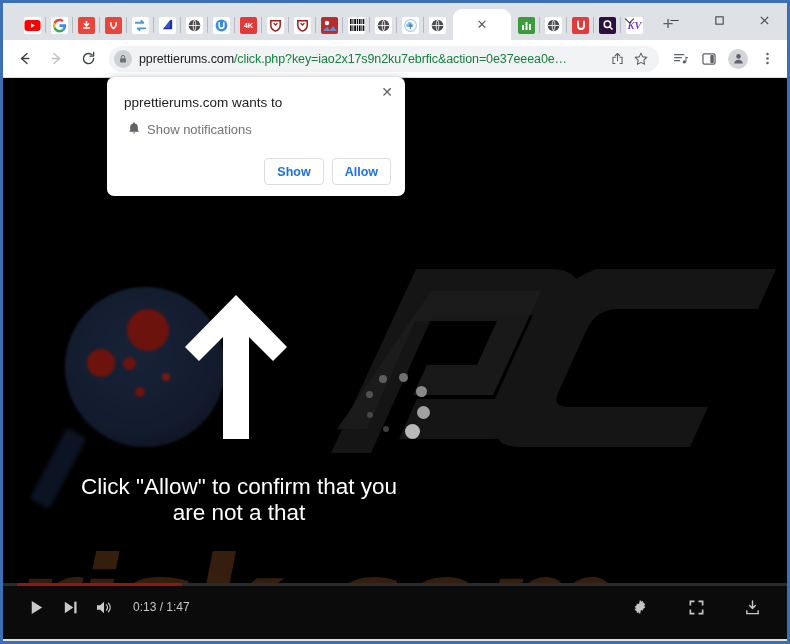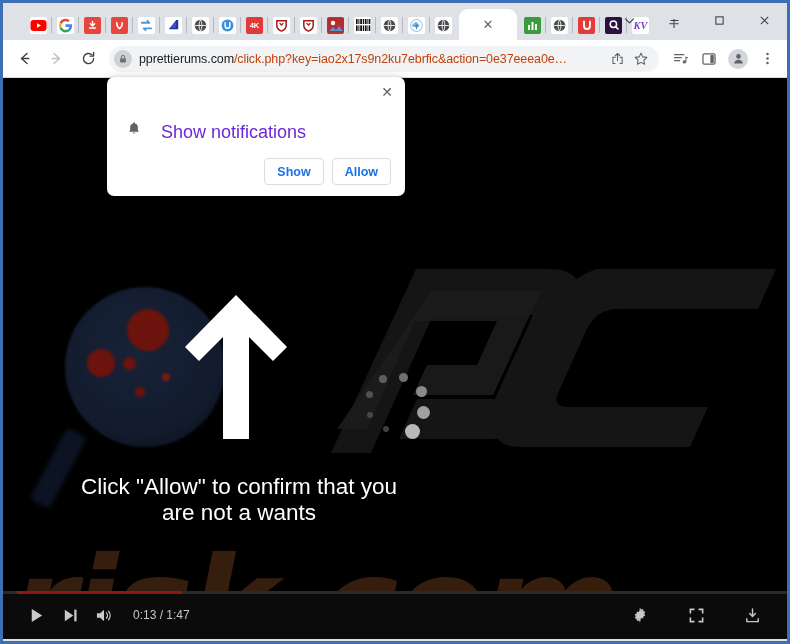--- a/index.html
+++ b/index.html
@@ -11,21 +11,21 @@
   .window {
     position: relative; width: 790px; height: 644px;
     background: #dee1e6;
     border: 3px solid #3c6fb4;
     overflow: hidden;
   }
 
   
   .tabstrip {
     position: relative; height: 37px; background: #dee1e6;
-    display: flex; align-items: flex-end; padding-left: 2px; margin-left: 20px;
+    display: flex; align-items: flex-end; padding-left: 16px;
   }
   .tabs { display: flex; align-items: flex-end; height: 37px; }
   .tab-pin {
     width: 27px; height: 30px; margin-bottom: 0;
     display: flex; align-items: center; justify-content: center;
     position: relative;
   }
   .tab-pin::after {
     content: ""; position: absolute; right: 0; top: 7px;
     width: 1px; height: 16px; background: #b6bac0;
@@ -78,21 +78,21 @@
   }
   .lockwrap {
     width: 18px; height: 18px; border-radius: 50%;
     background: #cdd1d4; display: flex; align-items: center;
     justify-content: center; flex: 0 0 auto; margin-right: 7px;
   }
   .urltext {
     font-size: 12.5px; color: #202124; white-space: nowrap;
     overflow: hidden; flex: 1; letter-spacing: -0.1px;
   }
-  .urltext .dim { color: #c2410c; }
+  .urltext .dim { color: #15803d; }
   .omni-icon { width: 24px; height: 24px; display: flex;
                align-items: center; justify-content: center; flex: 0 0 auto; }
   .tb-icon { width: 28px; height: 28px; display: flex;
              align-items: center; justify-content: center; margin-left: 1px; }
   .avatar-circle {
     width: 20px; height: 20px; border-radius: 50%; background: #d2d5d9;
     display: flex; align-items: center; justify-content: center;
   }
 
   
@@ -154,37 +154,37 @@
     align-items: center; justify-content: center;
   }
   .notif-title {
     position: absolute; left: 17px; top: 18px;
     font-size: 13.5px; color: #202124; font-weight: 400;
   }
   .notif-row {
     position: absolute; left: 20px; top: 45px;
     display: flex; align-items: center;
   }
-  .notif-row .lbl { font-size: 18px; color: #6d28d9; margin-left: 34px; }
+  .notif-row .lbl { font-size: 13px; color: #737373; margin-left: 20px; }
   .notif-btns {
     position: absolute; right: 14px; bottom: 11px;
     display: flex; gap: 8px;
   }
   .btn {
     min-width: 58px; height: 27px; padding: 0 12px;
     border: 1px solid #dadce0; border-radius: 4px;
     background: #fff; color: #1a73e8;
     font-size: 12.5px; font-weight: 600;
     display: flex; align-items: center; justify-content: center;
     font-family: "Liberation Sans", sans-serif;
   }
 
   
   .player {
-    position: absolute; left: 0; bottom: 0; width: 100%; height: 48px;
+    position: absolute; left: 0; bottom: 0; width: 100%; height: 56px;
     background: #0b0b0c;
     margin-top: 44px;
   }
   .progress-track {
     position: absolute; left: 0; top: 0; width: 100%; height: 3px;
     background: #2a2a2c;
   }
   .progress-fill {
     position: absolute; left: 14px; top: 0; height: 3px;
     background: #8b1a14;
@@ -554,21 +554,21 @@
       <span class="sp-dot" style="left:55px;top:18px;width:11px;height:11px;background:#8a8a8a"></span>
       <span class="sp-dot" style="left:38px;top:5px;width:9px;height:9px;background:#707070"></span>
       <span class="sp-dot" style="left:18px;top:7px;width:8px;height:8px;background:#5e5e5e"></span>
       <span class="sp-dot" style="left:5px;top:23px;width:7px;height:7px;background:#525252"></span>
       <span class="sp-dot" style="left:6px;top:44px;width:6px;height:6px;background:#474747"></span>
       <span class="sp-dot" style="left:22px;top:58px;width:6px;height:6px;background:#3f3f3f"></span>
     </div>
 
     <div class="overlay-text">
       <div>Click "Allow" to confirm that you</div>
-      <div>are not a wants</div>
+      <div>are not a that</div>
     </div>
 
     <div class="player">
       <div class="progress-track">
         <div class="progress-fill" id="progress-fill" style="width: 21%;"></div>
       </div>
       <div class="ctrl-left">
         <div class="pbtn">
           <svg width="17" height="17" viewBox="0 0 18 18">
               <path d="M4 2.2 L15 9 L4 15.8 Z" fill="#c9c9c9"></path>
@@ -605,20 +605,21 @@
               <path d="M9 2v8m0 0 3-3M9 10 6 7" stroke="#c9c9c9" stroke-width="1.5" fill="none" stroke-linecap="round" stroke-linejoin="round"></path>
               <path d="M3 12.5v3h12v-3" stroke="#c9c9c9" stroke-width="1.5" fill="none" stroke-linecap="round"></path>
             </svg>
         </div>
       </div>
     </div>
   </div>
 
   <div class="notif">
     <span class="notif-x">✕</span>
+    <div class="notif-title">pprettierums.com wants to</div>
     <div class="notif-row">
       <span style="position:absolute;left:0;top:-1px">
         <svg width="14" height="15" viewBox="0 0 16 17">
             <path d="M8 1.3a1 1 0 0 1 1 1v.6a4.4 4.4 0 0 1 3.4 4.3v3l1.2 1.9H2.4l1.2-1.9v-3A4.4 4.4 0 0 1 7 2.9v-.6a1 1 0 0 1 1-1z" fill="#5f6368"></path>
             <path d="M6.4 13.2a1.7 1.7 0 0 0 3.2 0z" fill="#5f6368"></path>
           </svg>
       </span>
       <span class="lbl">Show notifications</span>
     </div>
     <div class="notif-btns">

